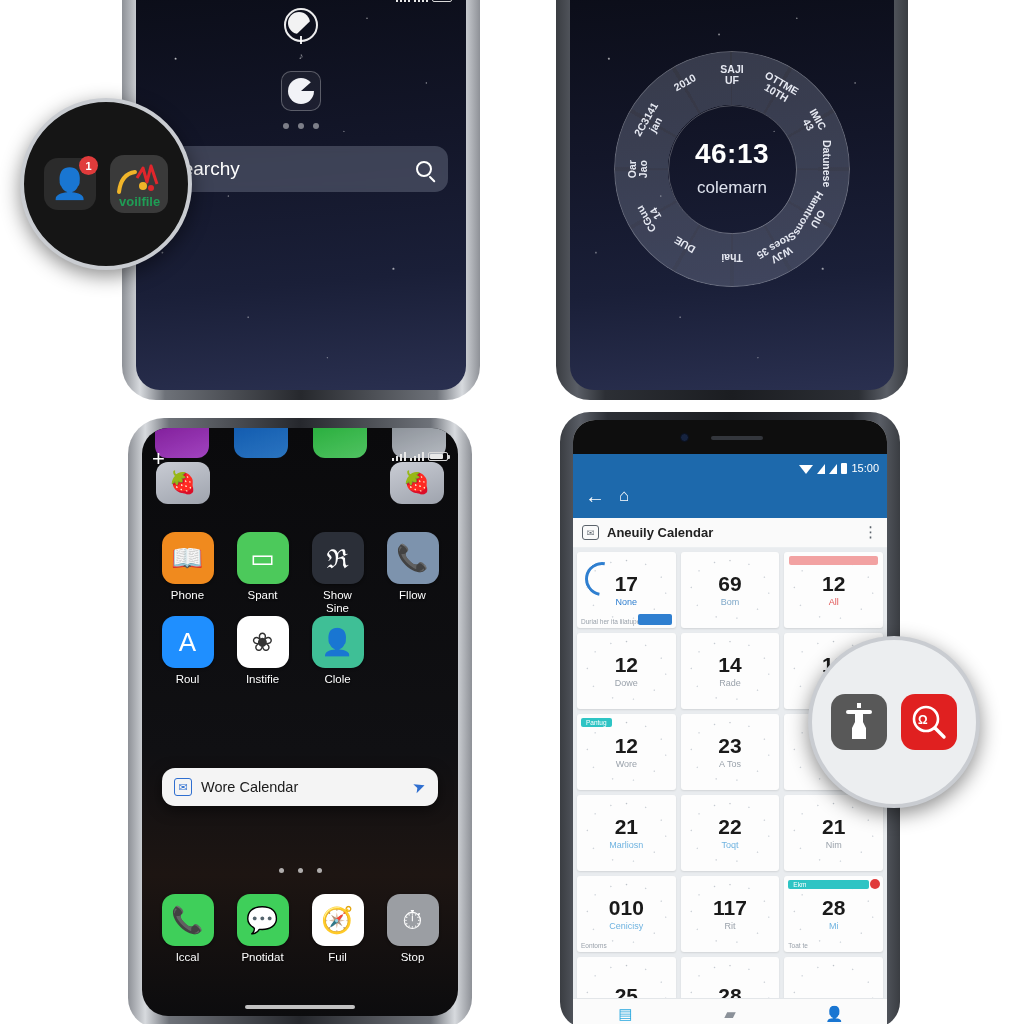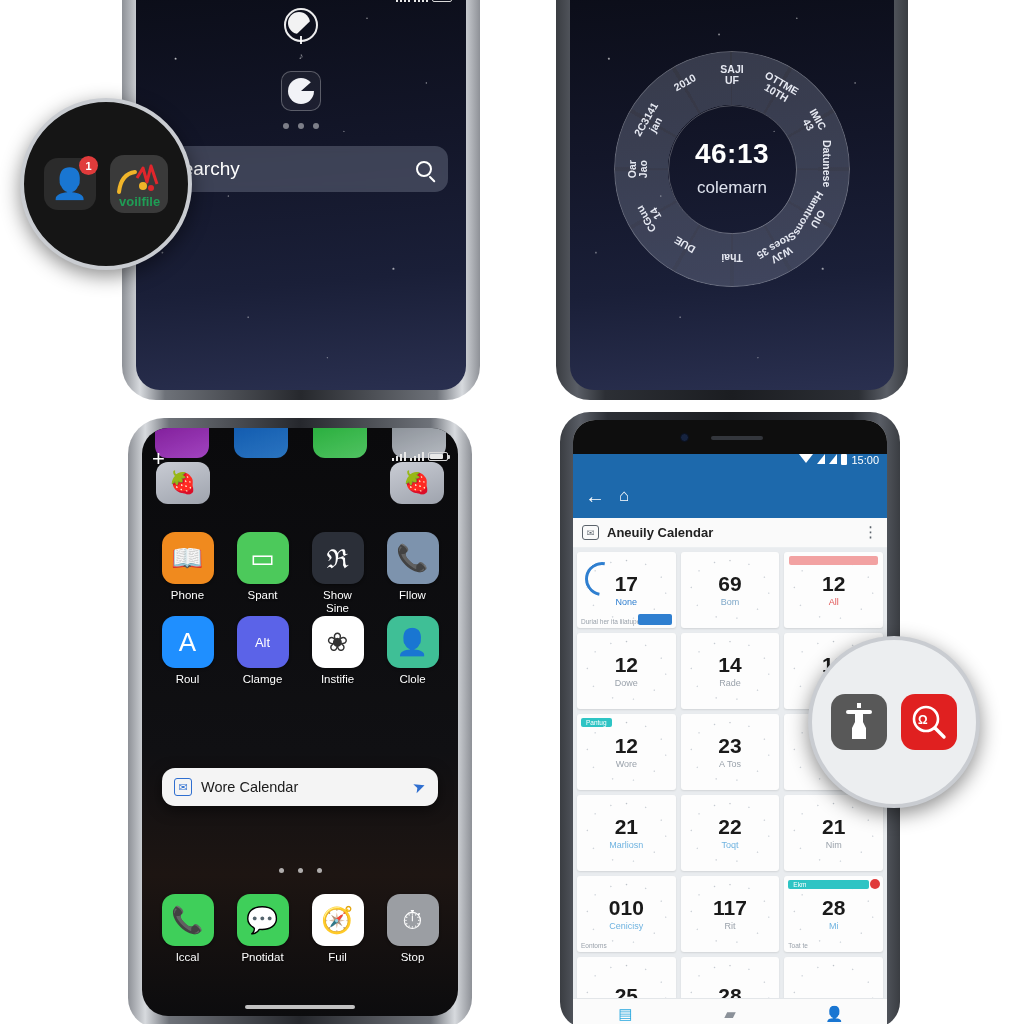--- a/index.html
+++ b/index.html
@@ -147,21 +147,21 @@
   .alert-btns div:last-child { color:#2f6fd0; }
   .pagedots { position:absolute; left:0; right:0; top:440px; display:flex; justify-content:center; gap:14px;}
   .pagedots b { width:5px; height:5px; border-radius:50%; background:rgba(255,255,255,.65); display:block;}
   .dock { position:absolute; left:8px; right:8px; top:466px; display:grid; grid-template-columns:repeat(4,1fr);}
   .homebar { position:absolute; left:50%; bottom:7px; transform:translateX(-50%); width:110px; height:4px; border-radius:3px; background:rgba(255,255,255,.75);}
 
   
   .a-top { position:absolute; top:0; left:0; right:0; height:34px; background:#0e0e0e; }
   .a-cam { position:absolute; left:34%; top:13px; width:9px; height:9px; border-radius:50%; background:#16233f; border:1.5px solid #0a0f1c;}
   .a-speaker { position:absolute; left:44%; top:16px; width:52px; height:4px; border-radius:3px; background:#33363c;}
-  .a-statusbar { position:absolute; top:34px; left:0; right:0; height:20px; background:#1d69ac; display:flex; align-items:flex-start; justify-content:flex-end; gap:4px; padding-right:8px; color:#fff; font-size:11px;}
+  .a-statusbar { position:absolute; top:34px; left:0; right:0; height:20px; background:#1d69ac; display:flex; align-items:flex-end; justify-content:flex-end; gap:4px; padding-right:8px; color:#fff; font-size:11px;}
   .wifi { width:0;height:0;border-left:7px solid transparent;border-right:7px solid transparent;border-top:9px solid #fff;}
   .tri { width:0;height:0;border-left:8px solid transparent;border-bottom:10px solid #fff;}
   .abat { width:6px;height:11px;background:#fff;border-radius:1px;}
   .a-appbar { position:absolute; top:54px; left:0; right:0; height:44px; background:#1d69ac; display:flex; align-items:center; padding:0 12px; gap:14px;}
   .a-back { color:#fff; font-size:20px; line-height:1;}
   .a-title { color:#fff; font-size:19px; font-weight:bold; flex:1;}
   .a-action { color:#fff; font-size:17px;}
   .a-sub { position:absolute; top:98px; left:0; right:0; height:30px; background:#fafafa; display:flex; align-items:center; padding:0 9px; gap:8px; border-bottom:1px solid #eceff1;}
   .a-subico { width:17px;height:15px;border:1.4px solid #5b636b;border-radius:3px; display:flex;align-items:center;justify-content:center;font-size:9px;color:#5b636b;}
   .a-subtitle { flex:1; text-align:left; color:#212121; font-size:13px; font-weight:bold;}
@@ -359,24 +359,20 @@
             <div class="ic" style="background: rgb(125, 147, 173); font-size: 26px; color: rgb(255, 255, 255);">📞</div>
             <div class="lb" style="white-space: pre;">Fllow</div>
           </div>
         </div>
       <div class="appgrid" id="apps-row2" style="top:188px;">
           <div class="app">
             <div class="ic" style="background: rgb(31, 143, 255); font-size: 26px; color: rgb(255, 255, 255);">A</div>
             <div class="lb" style="white-space: pre;">Roul</div>
           </div>
           <div class="app">
-            <div class="ic" style="background: rgb(91, 99, 232); font-size: 13px; color: rgb(255, 255, 255);">Alt</div>
-            <div class="lb" style="white-space: pre;">Clamge</div>
-          </div>
-          <div class="app">
             <div class="ic" style="background: rgb(255, 255, 255); font-size: 26px; color: rgb(51, 51, 51);">❀</div>
             <div class="lb" style="white-space: pre;">Instifie</div>
           </div>
           <div class="app">
             <div class="ic" style="background: rgb(63, 191, 150); font-size: 26px; color: rgb(255, 255, 255);">👤</div>
             <div class="lb" style="white-space: pre;">Clole</div>
           </div>
         </div>
 
       <div class="alert">

